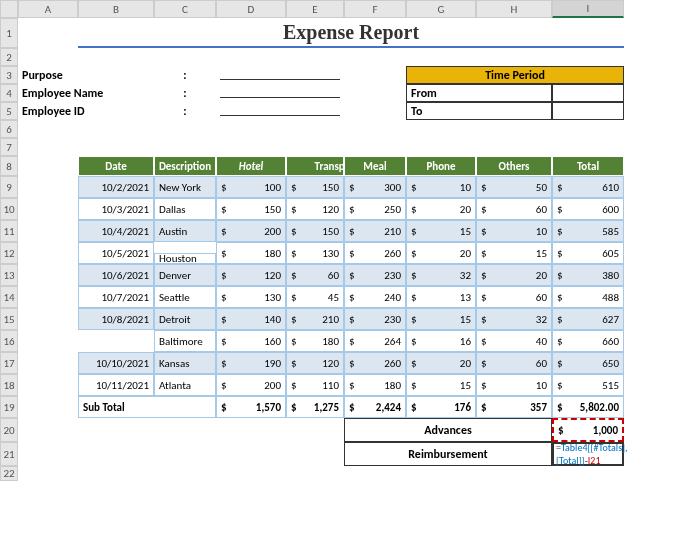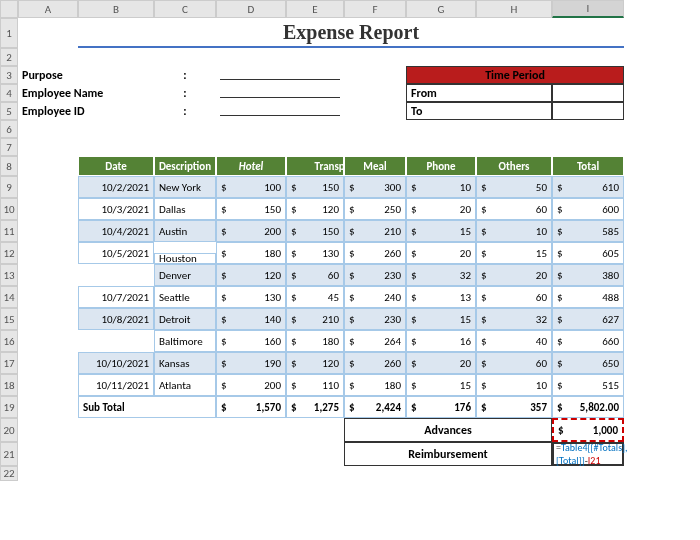--- a/index.html
+++ b/index.html
@@ -5,21 +5,21 @@
 * { box-sizing: border-box; margin: 0; padding: 0; }
 body { font-family: Calibri, Arial, sans-serif; font-size: 12px; background: #fff; width: 700px; height: 540px; overflow: hidden; position: relative; }
 .grid { display: grid; grid-template-columns: 18px 60px 76px 62px 70px 58px 62px 70px 76px 72px; grid-template-rows: 18px 30px 18px 18px 18px 18px 18px 18px 20px repeat(11,22px) 24px 24px; }
 .colhdr, .rowhdr { background: #e6e6e6; border: 1px solid #ccc; text-align: center; font-size: 11px; color: #555; display: flex; align-items: center; justify-content: center; }
 .colhdr.sel { background: #d4d4d4; border-bottom: 2px solid #217346; }
 .corner { background: #e6e6e6; border: 1px solid #ccc; }
 .title { grid-column: 3 / 11; grid-row: 2; text-align: center; font-size: 20px; font-weight: bold; font-family: Georgia, serif; color: #333; border-bottom: 2px solid #4472c4; display: flex; align-items: center; justify-content: center; }
 .lbl { font-weight: bold; display: flex; align-items: center; padding-left: 4px; }
 .colon { font-weight: bold; text-align: center; display: flex; align-items: center; justify-content: center; }
 .uline { border-bottom: 1px solid #333; margin: 0 4px 4px; }
-.tphead { grid-column: 8 / 11; grid-row: 4; font-weight: bold; text-align: left; background: #b91c1c; border: 1px solid #333; display: flex; align-items: center; justify-content: center; }
+.tphead { grid-column: 8 / 11; grid-row: 4; font-weight: bold; text-align: left; background: #eab308; border: 1px solid #333; display: flex; align-items: center; justify-content: center; }
 .tprow { border: 1px solid #333; display: flex; align-items: center; padding-left: 4px; font-weight: bold; }
 .tblhdr { background: #548235; color: #fff; font-weight: bold; text-align: center; border: 1px solid #fff; display: flex; align-items: center; justify-content: center; font-size: 11px; }
 .tcell { border: 1px solid #a6c9e8; display: flex; align-items: center; padding: 0 4px; font-size: 11px; }
 .tcell.date { justify-content: flex-end; }
 .tcell.money { justify-content: space-between; }
 .even { background: #dce6f1; }
 .odd { background: #fff; }
 .subt { background: #fff; font-weight: bold; border: 1px solid #a6c9e8; display: flex; align-items: center; padding: 0 4px; font-size: 11px; }
 .subt.money { justify-content: space-between; }
 .advlbl { grid-column: 7 / 10; text-align: center; font-weight: bold; border: 1px solid #333; display: flex; align-items: center; justify-content: center; }
@@ -185,20 +185,21 @@
       <span>20</span>
     </div>
     <div class="tcell money odd" style="grid-area: 13 / 9;">
       <span>$</span>
       <span>15</span>
     </div>
     <div class="tcell money odd" style="grid-area: 13 / 10;">
       <span>$</span>
       <span>605</span>
     </div>
+    <div class="tcell date even" style="grid-area: 14 / 3;">10/6/2021</div>
     <div class="tcell even" style="grid-area: 14 / 4;">Denver</div>
     <div class="tcell money even" style="grid-area: 14 / 5;">
       <span>$</span>
       <span>120</span>
     </div>
     <div class="tcell money even" style="grid-area: 14 / 6;">
       <span>$</span>
       <span>60</span>
     </div>
     <div class="tcell money even" style="grid-area: 14 / 7;">

